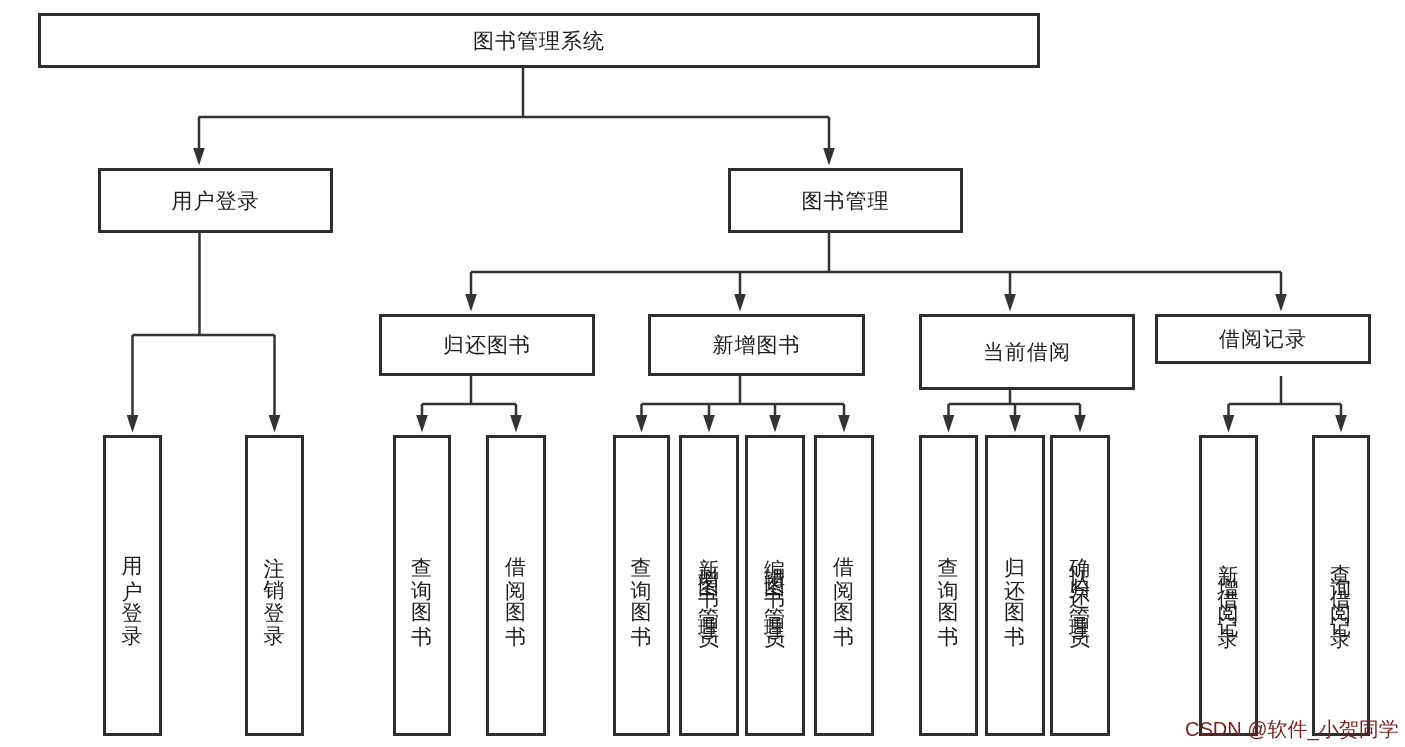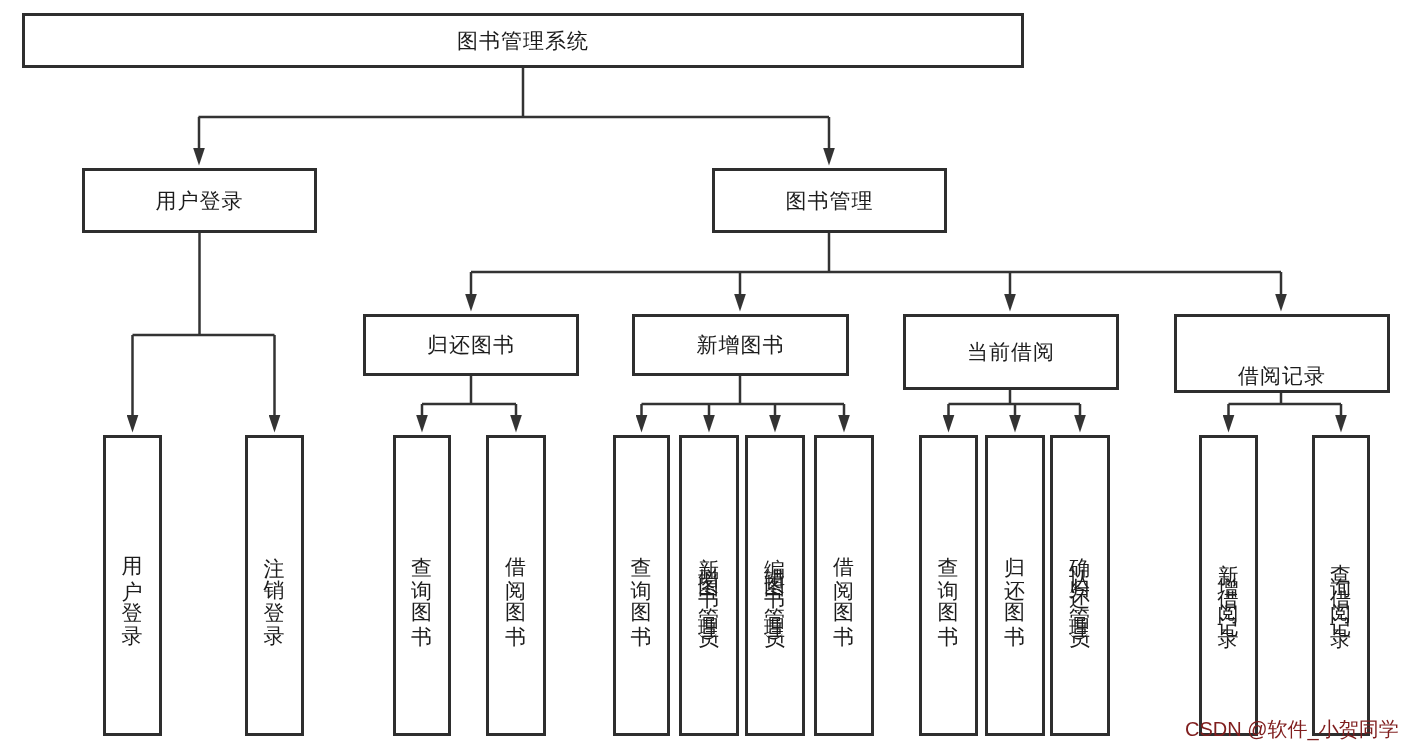--- a/index.html
+++ b/index.html
@@ -13,40 +13,40 @@
   svg.connectors{position:absolute;left:0;top:0;z-index:1;}
   .node{
     position:absolute;
     box-sizing:border-box;
     background:#ffffff;
     border:3px solid #2e2e2e;
     display:flex;align-items:center;justify-content:center;
     color:#1c1c1c;
     z-index:2;
   }
-  .node.h{font-size:21px;letter-spacing:1px;}
+  .node.h{font-size:21px;letter-spacing:1px;margin-left:16px;}
   .node.leaf span{
     writing-mode:vertical-rl;
     text-orientation:mixed;
     font-size:21px;
     line-height:1.0;
     white-space:nowrap;
   }
   .ls4 span{letter-spacing:23px;}
   .ls6 span{letter-spacing:13px;}
   .ls9 span{letter-spacing:10px;}
 
   
   #n-root        {left:22px;  top:13px;  width:1002px; height:55px;}
   #n-user-login  {left:82px;  top:168px; width:235px;  height:65px;}
   #n-book-mgmt   {left:712px; top:168px; width:235px;  height:65px;font-family:Liberation Serif, serif;}
   #n-new-rec     {left:363px; top:314px; width:216px;  height:62px;}
   #n-book-borrow {left:632px; top:314px; width:217px;  height:62px;}
   #n-cur-borrow  {left:903px; top:314px; width:216px;  height:76px;}
-  #n-borrow-rec  {left:1174px;top:314px; width:216px;  height:79px;align-items:flex-end;}
+  #n-borrow-rec  {left:1139px;top:314px; width:216px;  height:50px;}
 
   #l-user-login    {left:103px; top:435px; width:59px; height:301px;}
   #l-logout        {left:245px; top:435px; width:59px; height:301px;}
   #l-search-rec    {left:393px; top:435px; width:58px; height:301px;}
   #l-borrow-rec    {left:486px; top:435px; width:60px; height:301px;}
   #l-search-bb     {left:613px; top:435px; width:57px; height:301px;}
   #l-add-book      {left:679px; top:435px; width:60px; height:301px;}
   #l-edit-book     {left:745px; top:435px; width:60px; height:301px;}
   #l-borrow-bb     {left:814px; top:435px; width:60px; height:301px;}
   #l-search-cur    {left:919px; top:435px; width:59px; height:301px;}

